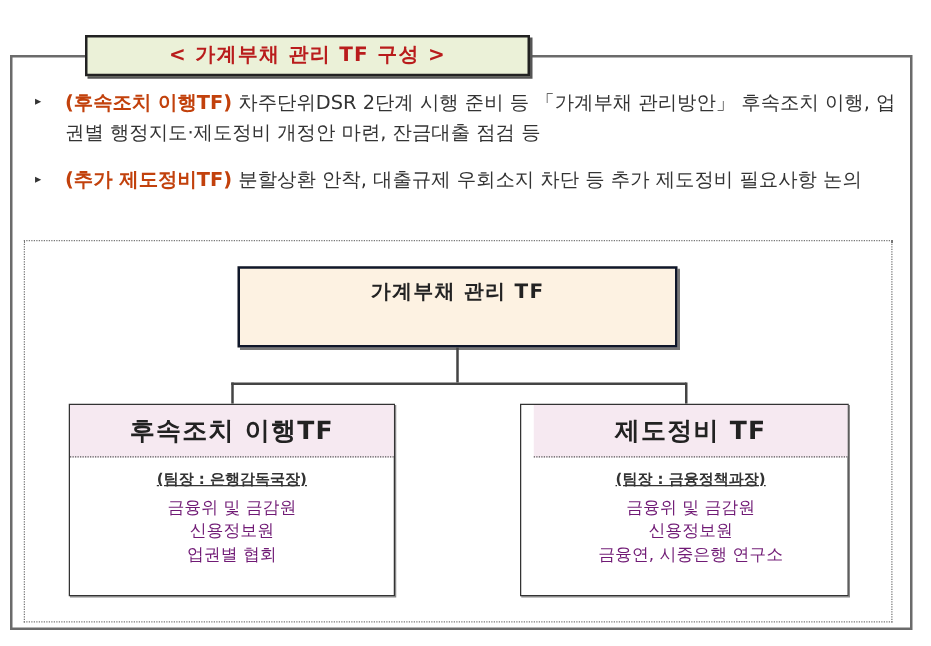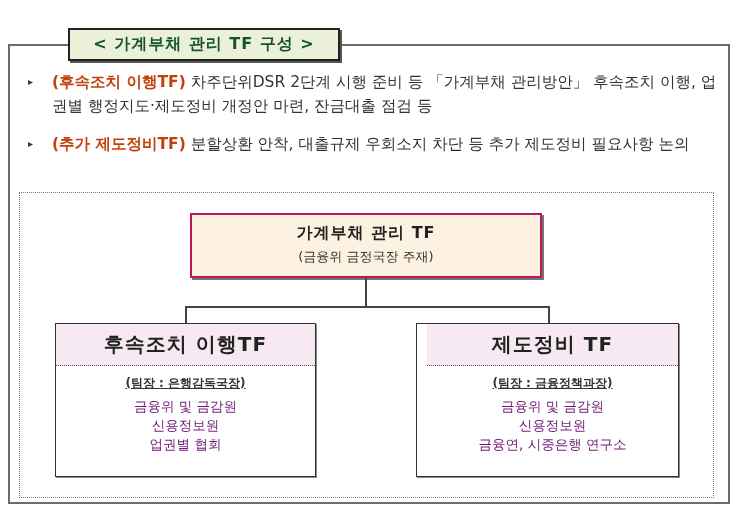--- a/index.html
+++ b/index.html
@@ -1,34 +1,34 @@
 <!DOCTYPE html>
 <html><head>
 <meta charset="utf-8">
 <style>
   html, body { margin:0; padding:0; background:#ffffff; }
   body { width:745px; height:517px; position:relative; overflow:hidden;
          font-family:"DejaVu Sans", "Liberation Sans", sans-serif; color:#222; }
   .outer { position:absolute; left:8px; top:44px; width:722px; height:460px;
            border:2px solid #6b6b6b; box-sizing:border-box; }
-  .title-box { position:absolute; left:68px; top:28px; width:272px; height:33px;
+  .title-box { position:absolute; left:68px; top:28px; width:356px; height:33px;
                background:#ebf1d8; border:2px solid #222; box-sizing:border-box;
                box-shadow:2px 2px 0 #555;
                display:flex; align-items:center; justify-content:center;
-               font-weight:bold; font-size:16px; letter-spacing:1px; color:#14532d; }
+               font-weight:bold; font-size:16px; letter-spacing:1px; color:#b91c1c; }
   .bullet { position:absolute; left:28px; width:700px; font-size:15.5px; line-height:24px; color:#333; }
   .bullet .arrow { position:absolute; left:0; top:0; font-size:10px; color:#333; }
   .bullet .text { margin-left:24px; display:block; }
   .bullet .lead { font-weight:bold; color:#c2410c; }
   .b1 { top:70px; }
   .b2 { top:132px; }
   .dotted { position:absolute; left:19px; top:192px; width:695px; height:306px;
             border:1px dotted #777; box-sizing:border-box; }
   .main-box { position:absolute; left:190px; top:213px; width:352px; height:65px;
-              background:#fdf2e2; border:2px solid #be185d; box-sizing:border-box;
+              background:#fdf2e2; border:2px solid #0f172a; box-sizing:border-box;
               box-shadow:2px 2px 0 #777; text-align:center; }
   .main-box .t { font-weight:bold; font-size:16px; margin-top:8px; letter-spacing:1px; }
   .main-box .s { font-size:13px; color:#333; margin-top:4px; }
   .line { position:absolute; background:#444; }
   .sub-box { position:absolute; top:323px; height:154px; background:#fff;
              border:1.5px solid #333; box-sizing:border-box; box-shadow:1px 1px 0 #888; text-align:center; }
   .sub-box .hdr { height:41px; background:#f6e9f1; border-bottom:1px dotted #555;
                   display:flex; align-items:center; justify-content:center;
                   font-weight:bold; font-size:20px; letter-spacing:1px; }
   .sub-box .lead { font-size:12px; font-weight:bold; text-decoration:underline; margin-top:9px; color:#333; }
@@ -51,21 +51,20 @@
 
 <div class="bullet b2">
   <span class="arrow">▸</span>
   <span class="text"><span class="lead">(추가 제도정비TF)</span><span> 분할상환 안착, 대출규제 우회소지 차단 등 추가 제도정비 필요사항 논의</span></span>
 </div>
 
 <div class="dotted"></div>
 
 <div class="main-box">
   <div class="t">가계부채 관리 TF</div>
-  <div class="s">(금융위 금정국장 주재)</div>
 </div>
 
 <div class="line" style="left:365px; top:278px; width:1.5px; height:28px;"></div>
 <div class="line" style="left:185px; top:306px; width:364px; height:1.5px;"></div>
 <div class="line" style="left:185px; top:306px; width:1.5px; height:17px;"></div>
 <div class="line" style="left:548px; top:306px; width:1.5px; height:17px;"></div>
 
 <div class="sub-box left">
   <div class="hdr">후속조치 이행TF</div>
   <div class="lead">(팀장 : 은행감독국장)</div>

